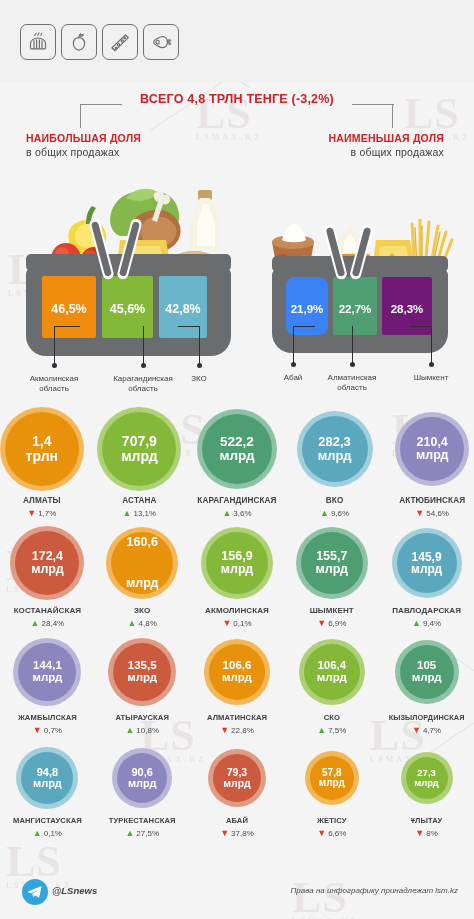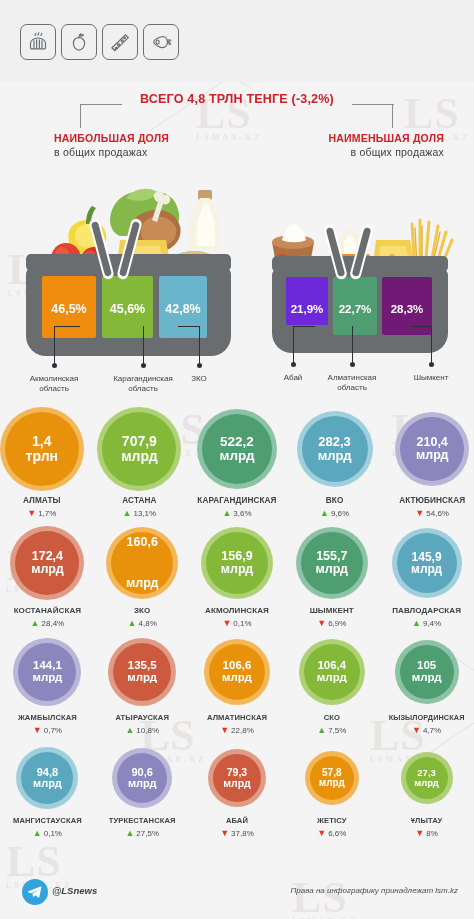--- a/index.html
+++ b/index.html
@@ -47,21 +47,21 @@
     position: absolute; top: 92px; left: 0; width: 474px; text-align: center;
     color: #cf2027; font-size: 12.5px; font-weight: bold; letter-spacing: .2px;
   }
   .brk-line { position: absolute; background: #8a8d90; }
 
   .share-label {
     position: absolute; top: 131px; font-size: 10.5px; font-weight: bold;
     color: #cf2027; line-height: 14px; letter-spacing: .2px;
   }
   .share-label .sub { color: #3f4145; font-weight: normal; font-size: 10.5px; }
-  .share-left { left: 26px; margin-left: 28px; }
+  .share-left { left: 26px; }
   .share-right { right: 30px; text-align: right; }
 
   
   .basket { position: absolute; }
   .bk-body {
     position: absolute; background: #696d70;
     border-radius: 6px 6px 20px 20px;
   }
   .bk-rim { position: absolute; background: #696d70; border-radius: 5px; }
   .bk-handle {
@@ -306,21 +306,21 @@
         <path d="M154 56 154 14"></path>
           <path d="M164 56 172 20"></path>
           <path d="M149 56 147 16"></path>
       </g>
     </svg>
   </div>
 
   <div class="basket" style="left:272px; top:256px; width:176px; height:100px;">
     <div class="bk-rim" style="left:0; top:0; width:176px; height:16px;"></div>
     <div class="bk-body" style="left:0; top:13px; width:176px; height:84px;"></div>
-    <div class="bk-cell" style="left:14px; top:21px; width:42px; height:48px; background:#6d28d9; font-size:11.5px;">
+    <div class="bk-cell" style="left:14px; top:21px; width:42px; height:58px; background:#3b82f6; font-size:11.5px;border-radius:9px;">
       <span>21,9%</span>
     </div>
     <div class="bk-cell" style="left:61px; top:21px; width:44px; height:58px; background:#4e9e72; font-size:11.5px;">
       <span>22,7%</span>
     </div>
     <div class="bk-cell" style="left:110px; top:21px; width:50px; height:58px; background:#701a75; font-size:11.5px;">
       <span>28,3%</span>
     </div>
     <div class="bk-handle l" style="left:58px; top:-32px; height:56px;">
         <div class="bk-handle-in"></div>

